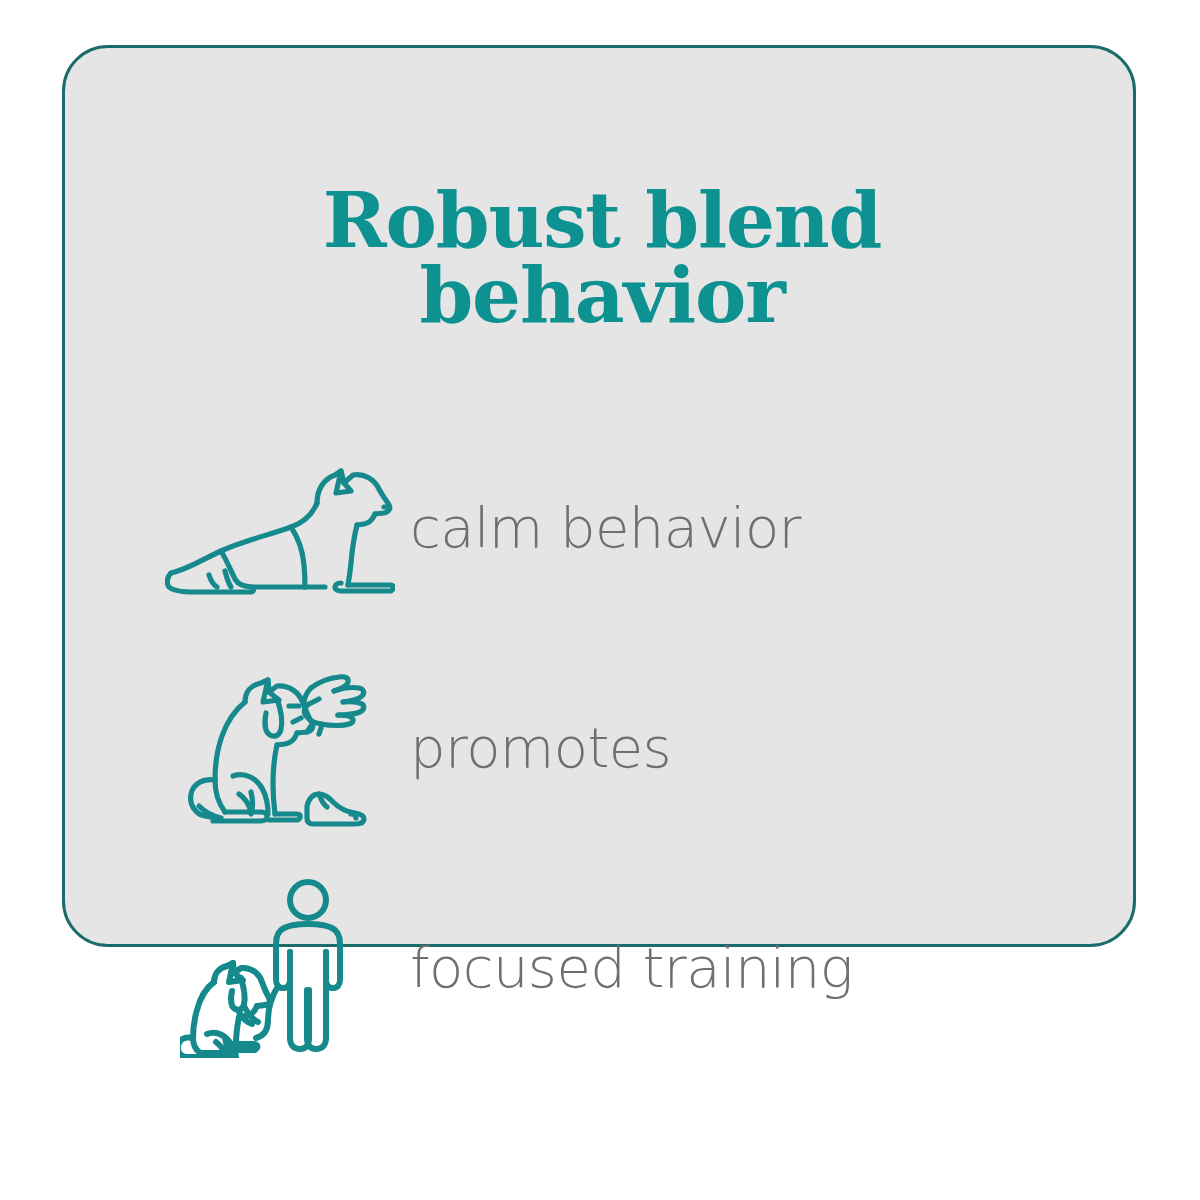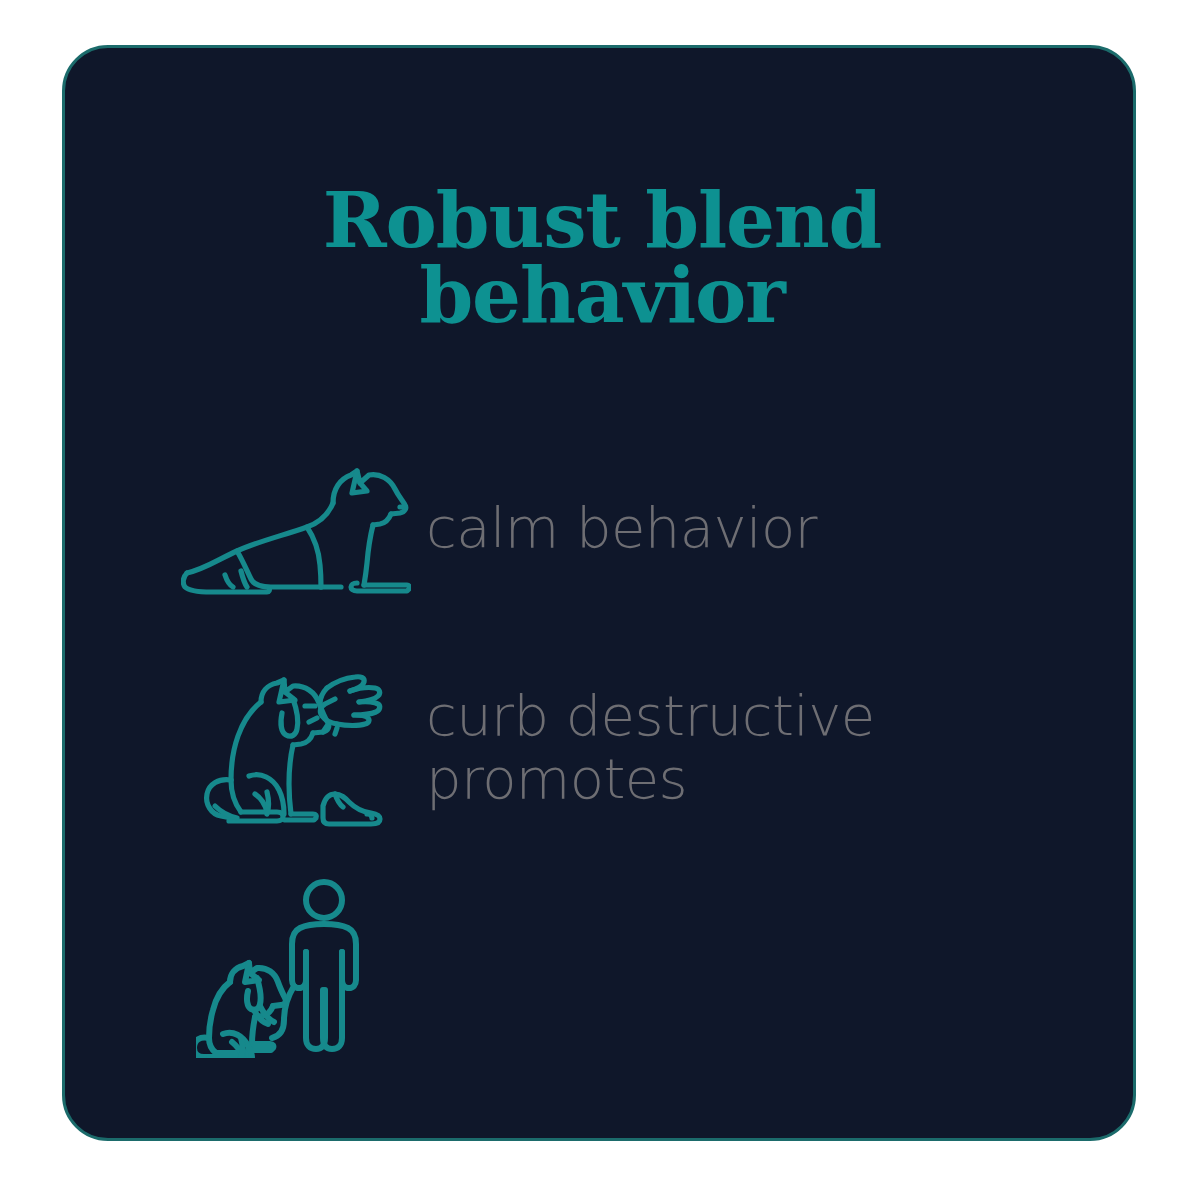--- a/index.html
+++ b/index.html
@@ -20,25 +20,25 @@
     height: 1200px;
     background: #ffffff;
   }
 
   
   .card {
     position: absolute;
     left: 62px;
     top: 45px;
     width: 1074px;
-    height: 1096px;
+    height: 902px;
     box-sizing: border-box;
     border: 3px solid #1b6b6b;
     border-radius: 46px;
-    background: #0f172a;
+    background: #e5e5e5;
   }
 
   
   .heading {
     position: absolute;
     left: 0;
     top: 135px;
     width: 1074px;
     text-align: center;
     color: #0d9191;
@@ -58,21 +58,20 @@
     position: absolute;
     left: 0;
     top: 375px;
     width: 1074px;
   }
   .benefit-row {
     position: relative;
     display: flex;
     align-items: center;
     height: 190px;
-    margin-left: 16px;
   }
   .benefit-row.r1 { margin-top: 10px; }
   .benefit-row.r2 { margin-top: 30px; }
   .benefit-row.r3 { margin-top: 30px; }
 
   .benefit-icon {
     flex: 0 0 auto;
     width: 240px;
     display: flex;
     align-items: center;
@@ -183,21 +182,20 @@
             <path d="M42 114 C30 112 20 118 18 128 C16 138 22 148 32 150 L42 152"></path>
             <path d="M26 140 C32 146 40 150 48 152"></path>
 
             <path d="M134 140 C136 132 140 128 146 128 C152 128 156 132 160 136 C166 142 174 146 182 147
                      C188 148 191 150 191 153 C191 156 188 158 182 158 L140 158 C136 158 134 156 134 152 Z"></path>
             <path d="M146 128 C148 134 150 138 154 141"></path>
             <path d="M178 148 C181 148 183 150 183 152"></path>
           </svg>
         </div>
         <div class="benefit-label">
-          <span>curb destructive</span>
           <span class="l2">promotes</span>
         </div>
       </div>
 
       <div class="benefit-row r3">
         <div class="benefit-icon">
           <svg width="200" height="180" viewBox="0 0 200 180" fill="none" stroke="#16898c" stroke-width="6" stroke-linecap="round" stroke-linejoin="round">
 
             <circle cx="128" cy="22" r="18"></circle>
 
@@ -228,19 +226,22 @@
             <path d="M13 160 C13 166 16 172 20 175"></path>
             <path d="M20 175 L50 175 C53 175 55 177 55 179 L8 179"></path>
 
             <path d="M27 156 C37 152 47 158 52 168 C55 173 56 177 56 179"></path>
             <path d="M36 164 C41 168 45 173 47 179"></path>
             <path d="M45 160 C47 167 47 174 45 179"></path>
 
             <path d="M13 160 C4 158 -2 162 -2 170 C-2 176 2 179 8 179"></path>
           </svg>
         </div>
+        <div class="benefit-label">
+          <span>focused training</span>
+        </div>
       </div>
 
     </div>
 
   </div>
 
 </div>
 
 </body></html>

